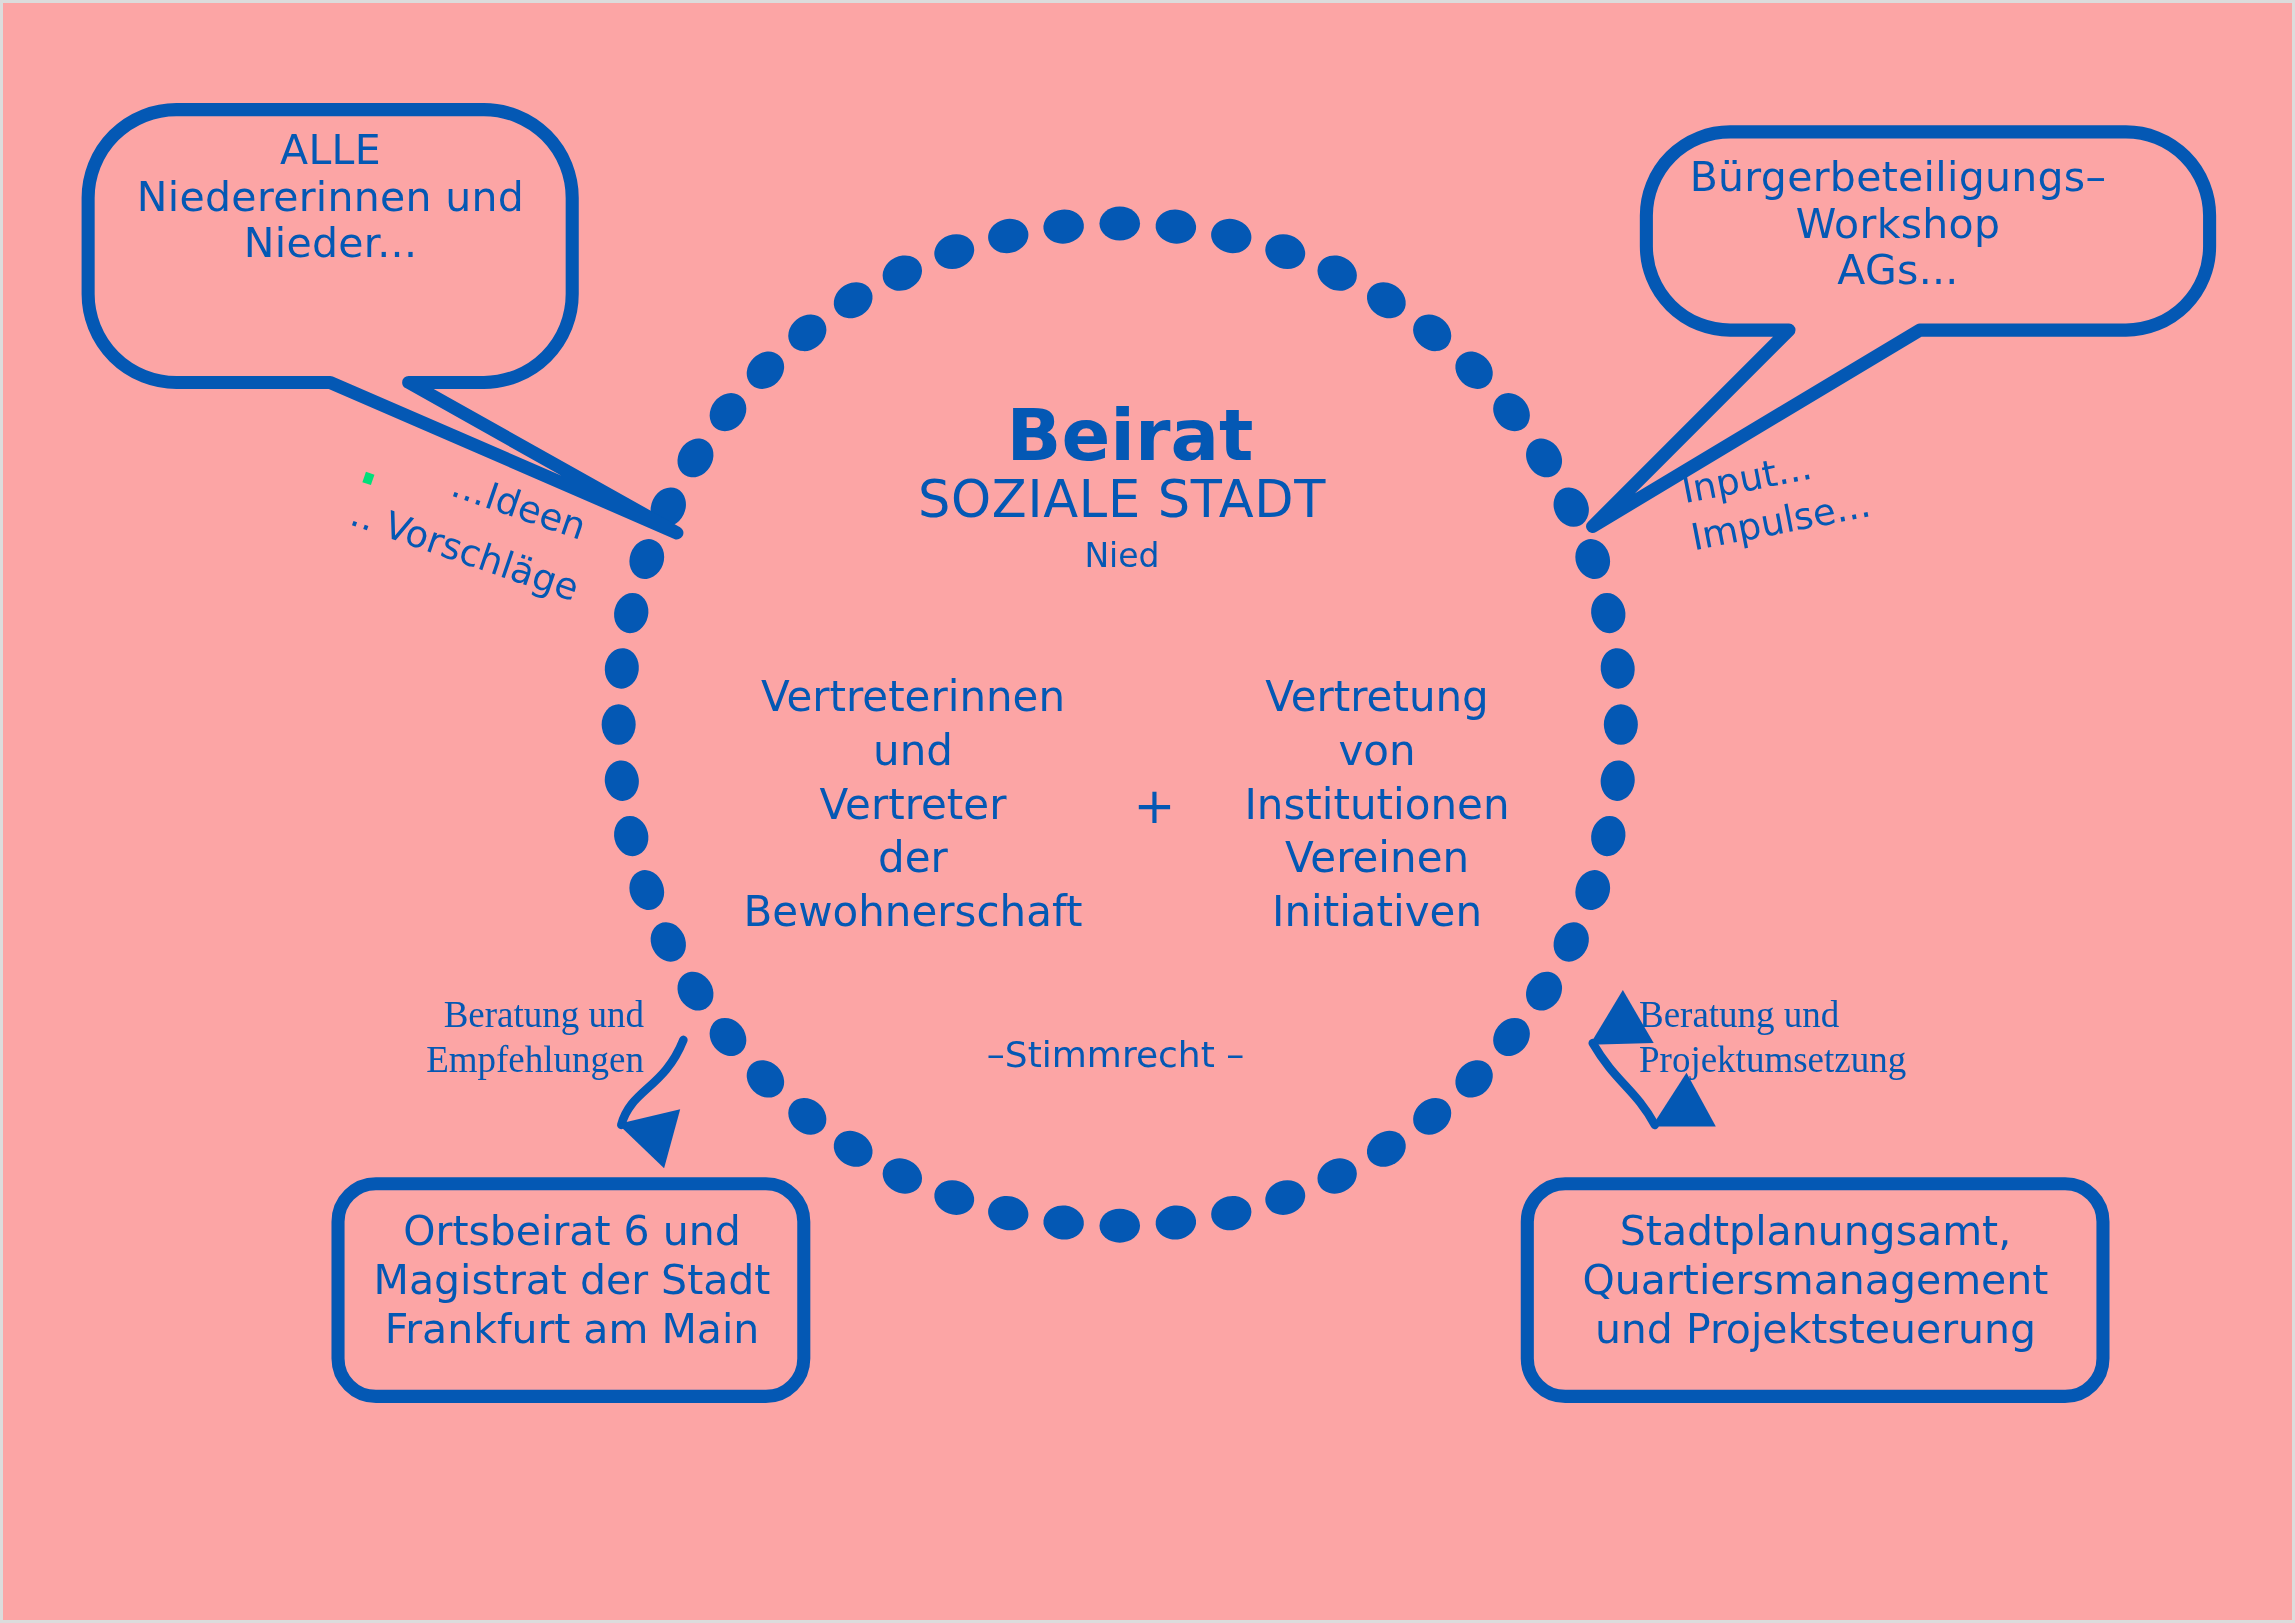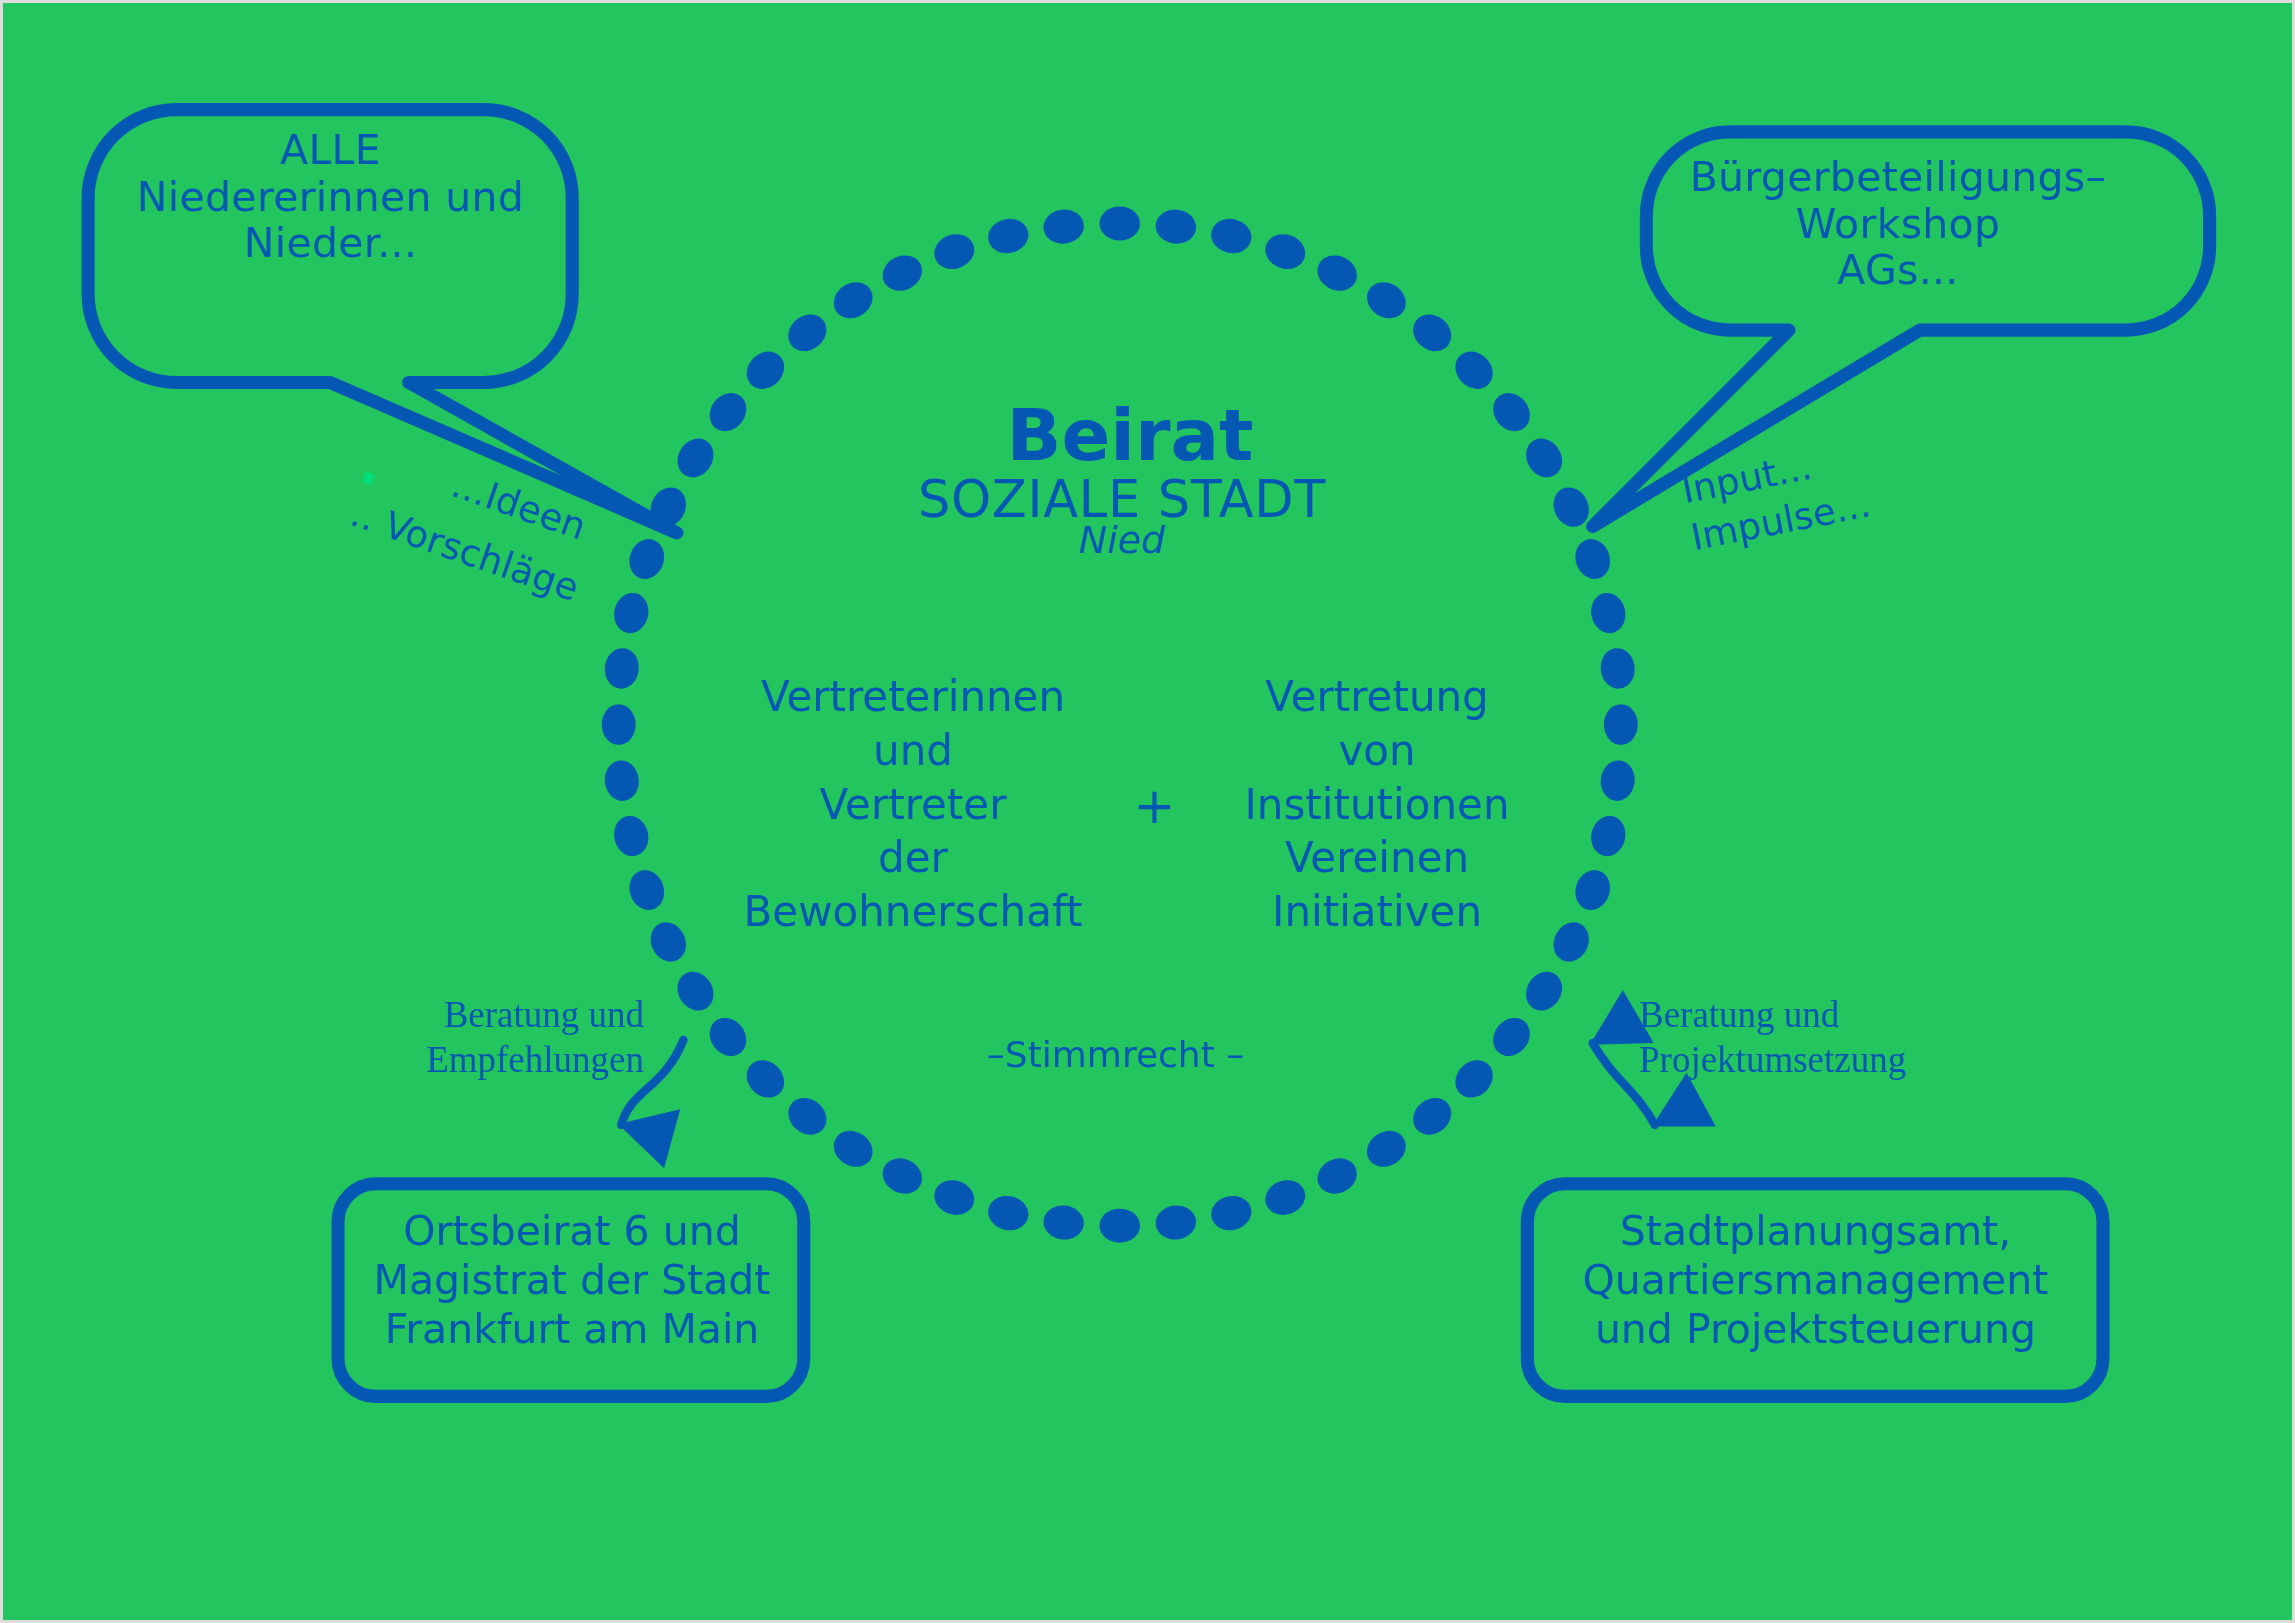--- a/index.html
+++ b/index.html
@@ -4,21 +4,21 @@
 <style>
   html, body {
     margin: 0;
     padding: 0;
     background: #d9d9d9;
   }
   #page {
     position: relative;
     width: 2295px;
     height: 1623px;
-    background: #22c55e;
+    background: #fca5a5;
     border: 3.9px solid #dcdcdc;
     box-sizing: border-box;
     overflow: hidden;
     font-family: "DejaVu Sans", "Liberation Sans", sans-serif;
     color: #0458b4;
     padding-left: 8px;
   }
   #diagram-svg {
     position: absolute;
     left: 0;
@@ -55,23 +55,22 @@
     font-weight: bold;
     letter-spacing: 0px;
     margin-top: 41px;
   }
   #soziale-stadt {
     left: 772px; top: 468px; width: 694px;
     font-size: 51px;
     letter-spacing: 0.7px;
   }
   #nied {
-    left: 772px; top: 516px; width: 694px;
-    font-size: 38px;
-    font-style: italic;
+    left: 772px; top: 534px; width: 694px;
+    font-size: 33px;
   }
 
   
   .column-text {
     font-size: 42px;
     line-height: 1.28;
   }
   #col-left {
     left: 707px; top: 667px; width: 406px; text-align: center;
   }

